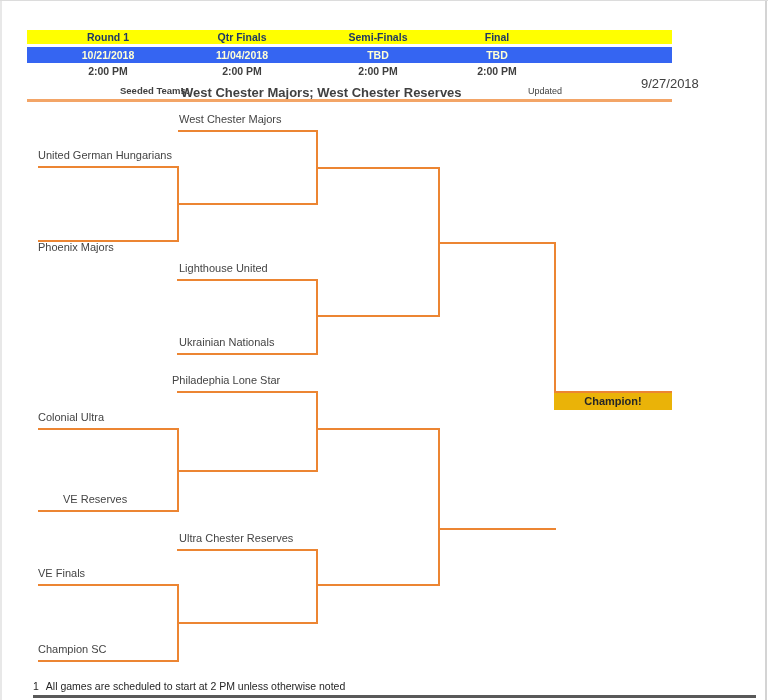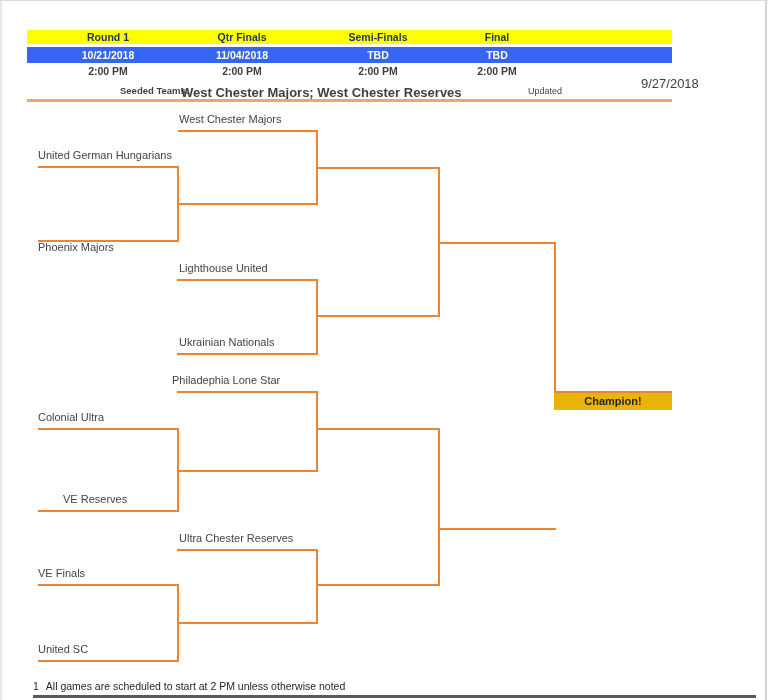--- a/index.html
+++ b/index.html
@@ -126,21 +126,21 @@
   <div class="team t-wcm">West Chester Majors</div>
   <div class="team t-ugh">United German Hungarians</div>
   <div class="team t-phx">Phoenix Majors</div>
   <div class="team t-lhu">Lighthouse United</div>
   <div class="team t-ukr">Ukrainian Nationals</div>
   <div class="team t-pls">Philadephia Lone Star</div>
   <div class="team t-clu">Colonial Ultra</div>
   <div class="team t-ver">VE Reserves</div>
   <div class="team t-wcr">Ultra Chester Reserves</div>
   <div class="team t-vem">VE Finals</div>
-  <div class="team t-dan">United SC</div>
+  <div class="team t-dan">Champion SC</div>
 
   <div class="champ-box">Champion!</div>
 
   <div class="footnote">
     <span class="num">1</span><span>All games are scheduled to start at 2 PM unless otherwise noted</span>
   </div>
   <div class="bottom-rule"></div>
 
   <div class="abs edge-left"></div>
   <div class="abs edge-right"></div>

